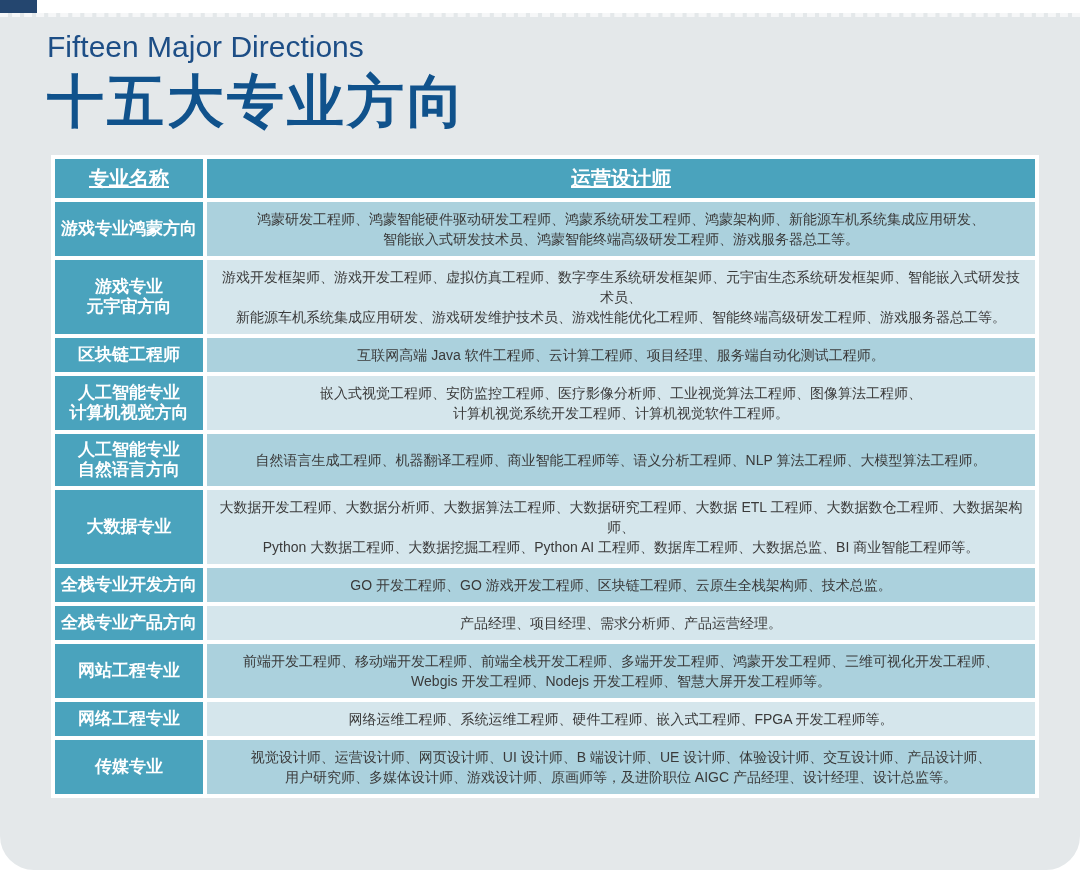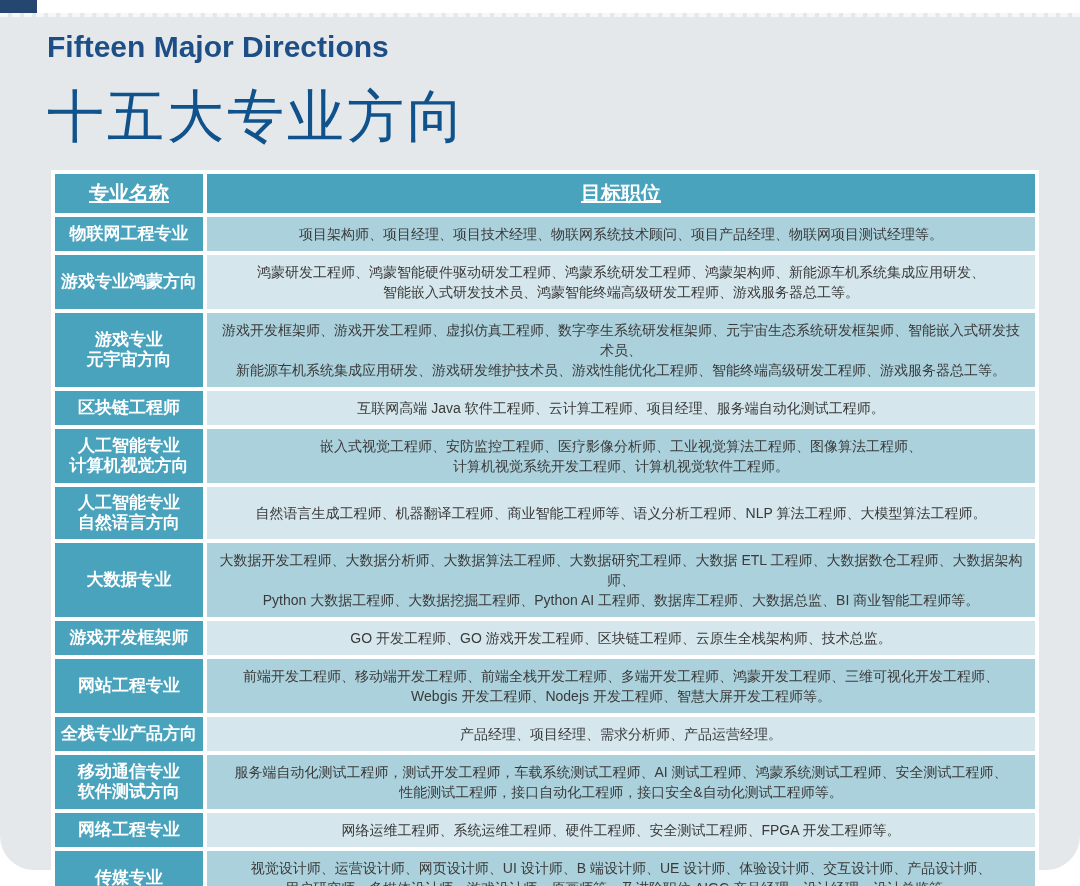--- a/index.html
+++ b/index.html
@@ -15,22 +15,22 @@
   }
   *{ box-sizing: border-box; margin:0; padding:0; }
   html,body{ width:1080px; height:886px; overflow:hidden; background:#ffffff;
     font-family:"Liberation Sans","DejaVu Sans",sans-serif; }
   .corner-square{ position:absolute; left:0; top:0; width:37px; height:13px; background:var(--corner); }
   .card{ position:absolute; left:0; top:13px; width:1080px; height:857px;
     background:var(--card-bg); border-radius:0 0 34px 34px; }
   .dash-line{ position:absolute; top:0; left:0; width:100%;
     border-top:4px dashed rgba(255,255,255,0.65); }
   .header-block{ padding:17px 0 0 47px; }
-  .subtitle-en{ font-size:30px; font-weight:700; color:var(--title-en); letter-spacing:0px; }
-  .title-zh{ font-size:57px; font-weight:normal; color:var(--title-zh); letter-spacing:3px; margin-top:15px; }
+  .subtitle-en{ font-size:30px; font-weight:400; color:var(--title-en); letter-spacing:0px; }
+  .title-zh{ font-size:57px; font-weight:bold; color:var(--title-zh); letter-spacing:3px; margin-top:0; }
   table.majors{ border-collapse:separate; border-spacing:4px; background:var(--frame);
     margin:14px 0 0 51px; width:988px; table-layout:fixed; }
   col.c-name{ width:148px; }
   th{ background:var(--teal); color:#ffffff; font-size:20px; font-weight:bold;
     padding:6px 6px; text-align:center; vertical-align:middle;text-decoration:underline; }
   td{ vertical-align:middle; text-align:center; }
   td.name-cell{ background:var(--teal); color:#ffffff; font-size:17px; font-weight:bold;
     line-height:20px; padding:6px 2px; white-space:pre-line; }
   td.pos-cell{ color:var(--text-dark); font-size:14px; line-height:20px;
     padding:7px 10px; white-space:pre-line; }
@@ -51,28 +51,24 @@
   </div>
 
   <table class="majors">
     <colgroup>
         <col class="c-name">
         <col>
       </colgroup>
     <thead>
       <tr>
         <th>专业名称</th>
-        <th>目标职位</th>
+        <th>运营设计师</th>
       </tr>
     </thead>
     <tbody>
-      <tr>
-        <td class="name-cell">物联网工程专业</td>
-        <td class="pos-cell">项目架构师、项目经理、项目技术经理、物联网系统技术顾问、项目产品经理、物联网项目测试经理等。</td>
-      </tr>
       <tr>
         <td class="name-cell">游戏专业鸿蒙方向</td>
         <td class="pos-cell">鸿蒙研发工程师、鸿蒙智能硬件驱动研发工程师、鸿蒙系统研发工程师、鸿蒙架构师、新能源车机系统集成应用研发、
 智能嵌入式研发技术员、鸿蒙智能终端高级研发工程师、游戏服务器总工等。</td>
       </tr>
       <tr>
         <td class="name-cell">游戏专业
 元宇宙方向</td>
         <td class="pos-cell">游戏开发框架师、游戏开发工程师、虚拟仿真工程师、数字孪生系统研发框架师、元宇宙生态系统研发框架师、智能嵌入式研发技术员、
 新能源车机系统集成应用研发、游戏研发维护技术员、游戏性能优化工程师、智能终端高级研发工程师、游戏服务器总工等。</td>
@@ -91,41 +87,35 @@
         <td class="name-cell">人工智能专业
 自然语言方向</td>
         <td class="pos-cell">自然语言生成工程师、机器翻译工程师、商业智能工程师等、语义分析工程师、NLP 算法工程师、大模型算法工程师。</td>
       </tr>
       <tr>
         <td class="name-cell">大数据专业</td>
         <td class="pos-cell">大数据开发工程师、大数据分析师、大数据算法工程师、大数据研究工程师、大数据 ETL 工程师、大数据数仓工程师、大数据架构师、
 Python 大数据工程师、大数据挖掘工程师、Python AI 工程师、数据库工程师、大数据总监、BI 商业智能工程师等。</td>
       </tr>
       <tr>
-        <td class="name-cell">游戏开发框架师</td>
+        <td class="name-cell">全栈专业开发方向</td>
         <td class="pos-cell">GO 开发工程师、GO 游戏开发工程师、区块链工程师、云原生全栈架构师、技术总监。</td>
+      </tr>
+      <tr>
+        <td class="name-cell">全栈专业产品方向</td>
+        <td class="pos-cell">产品经理、项目经理、需求分析师、产品运营经理。</td>
       </tr>
       <tr>
         <td class="name-cell">网站工程专业</td>
         <td class="pos-cell">前端开发工程师、移动端开发工程师、前端全栈开发工程师、多端开发工程师、鸿蒙开发工程师、三维可视化开发工程师、
 Webgis 开发工程师、Nodejs 开发工程师、智慧大屏开发工程师等。</td>
       </tr>
       <tr>
-        <td class="name-cell">全栈专业产品方向</td>
-        <td class="pos-cell">产品经理、项目经理、需求分析师、产品运营经理。</td>
-      </tr>
-      <tr>
-        <td class="name-cell">移动通信专业
-软件测试方向</td>
-        <td class="pos-cell">服务端自动化测试工程师，测试开发工程师，车载系统测试工程师、AI 测试工程师、鸿蒙系统测试工程师、安全测试工程师、
-性能测试工程师，接口自动化工程师，接口安全&amp;自动化测试工程师等。</td>
-      </tr>
-      <tr>
         <td class="name-cell">网络工程专业</td>
-        <td class="pos-cell">网络运维工程师、系统运维工程师、硬件工程师、安全测试工程师、FPGA 开发工程师等。</td>
+        <td class="pos-cell">网络运维工程师、系统运维工程师、硬件工程师、嵌入式工程师、FPGA 开发工程师等。</td>
       </tr>
       <tr>
         <td class="name-cell">传媒专业</td>
         <td class="pos-cell">视觉设计师、运营设计师、网页设计师、UI 设计师、B 端设计师、UE 设计师、体验设计师、交互设计师、产品设计师、
 用户研究师、多媒体设计师、游戏设计师、原画师等，及进阶职位 AIGC 产品经理、设计经理、设计总监等。</td>
       </tr>
 
     </tbody>
   </table>
 </div>

